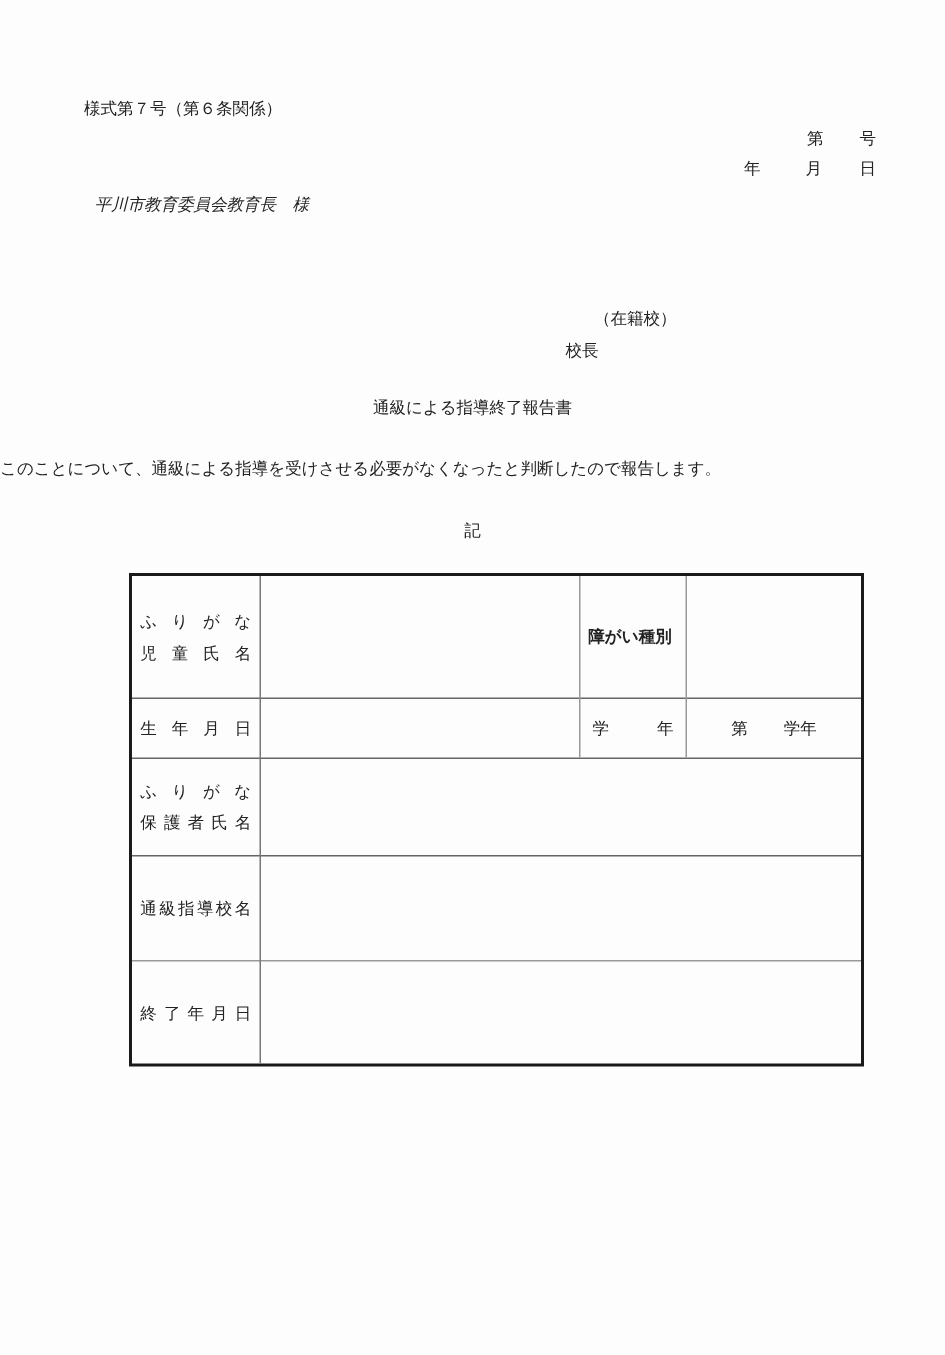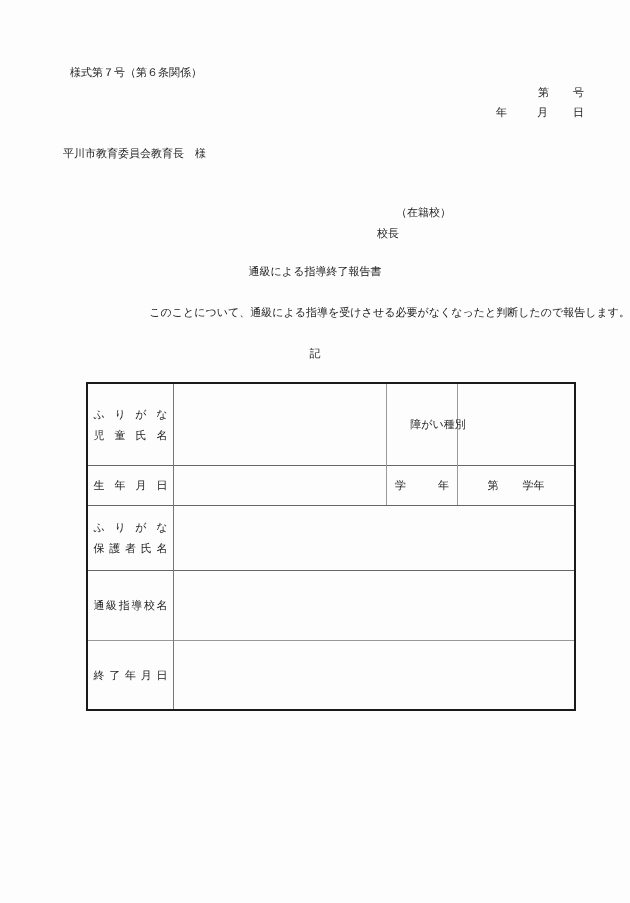--- a/index.html
+++ b/index.html
@@ -11,31 +11,31 @@
       width: 630px;
       height: 903px;
       position: relative;
       overflow: hidden;
       font-family: "DejaVu Serif", "Liberation Serif", serif;
       color: #222;
       font-size: 11px;
     }
     .abs { position: absolute; white-space: nowrap; line-height: 14px; }
 
-    #form-number { left: 70px; top: 66px; }
+    #form-number { left: 56px; top: 66px; }
     #doc-no-label-dai { left: 538px; top: 86px; }
     #doc-no-label-go { left: 573px; top: 86px; }
     #date-year { left: 496px; top: 106px; }
     #date-month { left: 537px; top: 106px; }
     #date-day { left: 573px; top: 106px; }
-    #addressee { left: 63px; top: 147px; }
+    #addressee { left: 63px; top: 130px; font-style: italic; }
     #school-name-label { left: 396px; top: 206px; text-align: center; }
     #principal-label { left: 377px; top: 227px; }
     #doc-title { left: 0; width: 630px; text-align: center; top: 265px; }
-    #body-text { left: 0; width: 630px; text-align: right; top: 306px; }
+    #body-text { left: 0; width: 630px; text-align: left; top: 306px; }
     #ki-label { left: 0; width: 630px; text-align: center; top: 347px; }
 
     #report-table {
       position: absolute;
       left: 86px;
       top: 382px;
       width: 490px;
       height: 329px;
       border: 2px solid #1a1a1a;
       box-sizing: border-box;
@@ -103,21 +103,21 @@
       <span>な</span>
     </div>
     <div class="spread">
       <span>児</span>
       <span>童</span>
       <span>氏</span>
       <span>名</span>
     </div>
   </div>
   <div class="cell-input" style="left:86px; top:0; width:212px; height:81px;"></div>
-  <div class="cell-label" style="left:315px; top:0; width:70px; height:81px;">
+  <div class="cell-label" style="left:297px; top:0; width:70px; height:81px;font-weight:bold;">
     <span>障がい種別</span>
   </div>
   <div class="cell-input" style="left:370px; top:0; width:116px; height:81px;"></div>
 
   <div class="cell-label" style="left:0; top:82px; width:85px; height:39px;">
     <div class="spread">
       <span>生</span>
       <span>年</span>
       <span>月</span>
       <span>日</span>

